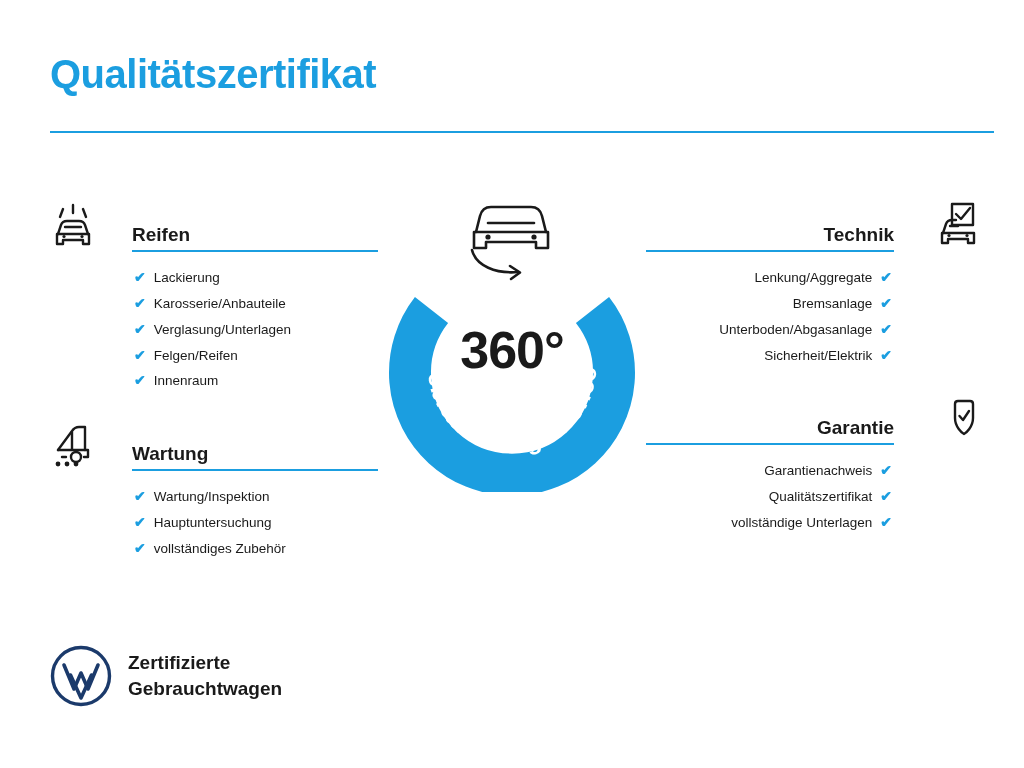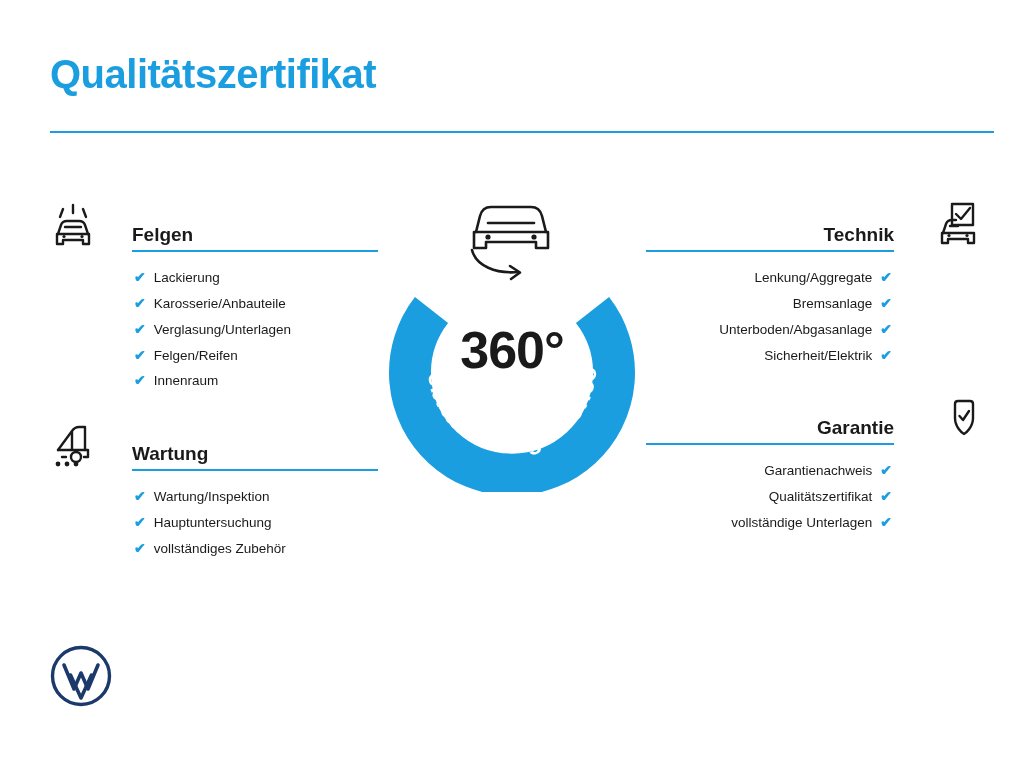--- a/index.html
+++ b/index.html
@@ -189,21 +189,21 @@
               <path d="M21 13 L21 5"></path>
               <path d="M34 17 L31 9"></path>
               <path d="M6 34 L9 25 C10 22 12 21 15 21 L27 21 C30 21 32 22 33 25 L36 34"></path>
               <path d="M5 34 L37 34 L37 44 L31 44 L31 40 L11 40 L11 44 L5 44 Z"></path>
               <path d="M13 27 L29 27"></path>
               <circle cx="12" cy="36.5" r="1.6" fill="#1a1a1a" stroke="none"></circle>
               <circle cx="30" cy="36.5" r="1.6" fill="#1a1a1a" stroke="none"></circle>
             </g>
           </svg>
         </div>
-        <div class="block-title">Felgen</div>
+        <div class="block-title">Reifen</div>
         <div class="head-rule"></div>
       </div>
       <ul class="checks">
         <li><span class="check">✔</span><span>Lackierung</span></li>
         <li><span class="check">✔</span><span>Karosserie/Anbauteile</span></li>
         <li><span class="check">✔</span><span>Verglasung/Unterlagen</span></li>
         <li><span class="check">✔</span><span>Felgen/Reifen</span></li>
         <li><span class="check">✔</span><span>Innenraum</span></li>
       </ul>
     </div>
@@ -319,15 +319,19 @@
   <div class="footer">
     <div class="vw-logo">
       <svg viewBox="0 0 62 62" width="62" height="62">
         <circle cx="31" cy="31" r="28.5" fill="none" stroke="#1b3a6b" stroke-width="3.4"></circle>
         <g fill="none" stroke="#1b3a6b" stroke-width="3.6" stroke-linecap="round" stroke-linejoin="round">
           <path d="M14 20 L24 44 L31 28 L38 44 L48 20"></path>
           <path d="M20.5 30 L31 53 L41.5 30"></path>
         </g>
       </svg>
     </div>
+    <div class="footer-text">
+      <div>Zertifizierte</div>
+      <div>Gebrauchtwagen</div>
+    </div>
   </div>
 
 </div>
 
 </body></html>

